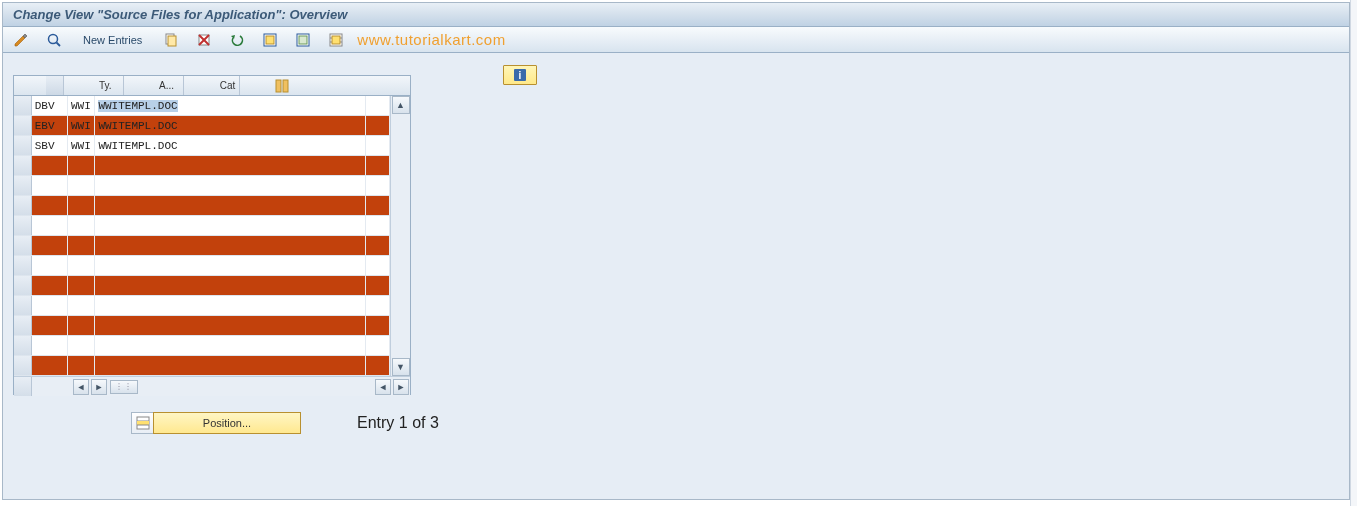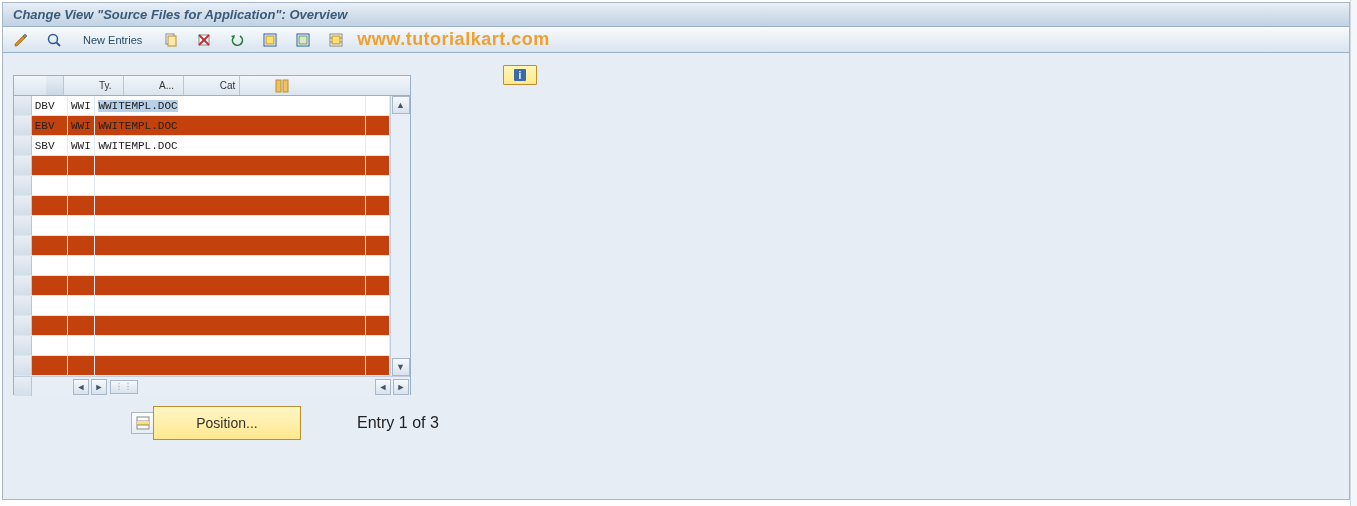--- a/index.html
+++ b/index.html
@@ -53,24 +53,24 @@
     border: 1px solid transparent;
   }
   .toolbar .tb-label {
     color: #2a4a6a;
     font-size: 11px;
     padding: 0 6px;
     cursor: pointer;
   }
   .watermark {
     color: #f0a030;
-    font-size: 18px;
+    font-size: 15px;
     letter-spacing: 0.5px;
     margin-left: -2px;
-    font-weight: bold;
+    font-weight: normal;
   }
   .content {
     position: relative;
     background: #e6edf5;
     height: calc(100% - 50px);
   }
   .info-box {
     position: absolute;
     left: 500px;
     top: 12px;
@@ -181,24 +181,24 @@
     display:flex; align-items:center;
   }
   .pos-btn-ico{
     width:22px;height:22px;
     background:linear-gradient(to bottom,#fff,#e8eef5);
     border:1px solid #a8b8c8; border-right:none;
     display:flex;align-items:center;justify-content:center;
     margin-left:118px;
   }
   .pos-btn{
-    height:34px; width:148px;
+    height:22px; width:148px;
     background: linear-gradient(to bottom,#fff6c4,#ffe890);
     border:1px solid #b89030;
-    color:#333; font-size:14px;
+    color:#333; font-size:11px;
     display:flex;align-items:center;justify-content:center;
     cursor:pointer;
     text-align:center;
   }
   .entry-text{
     margin-left:56px;
     font-size:16px;color:#222;
   }
   .side-scroll{
     position:absolute; right:0; top:0; bottom:0; width:7px;

